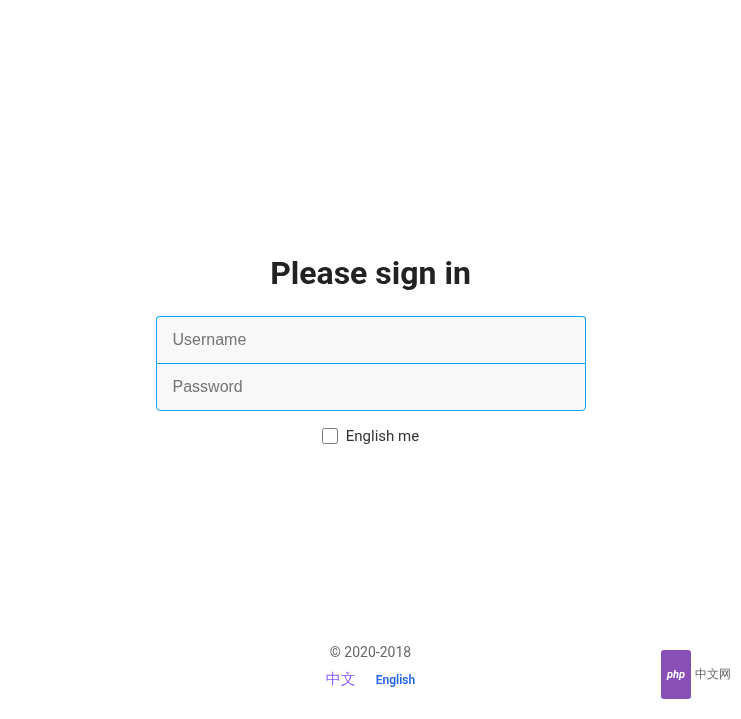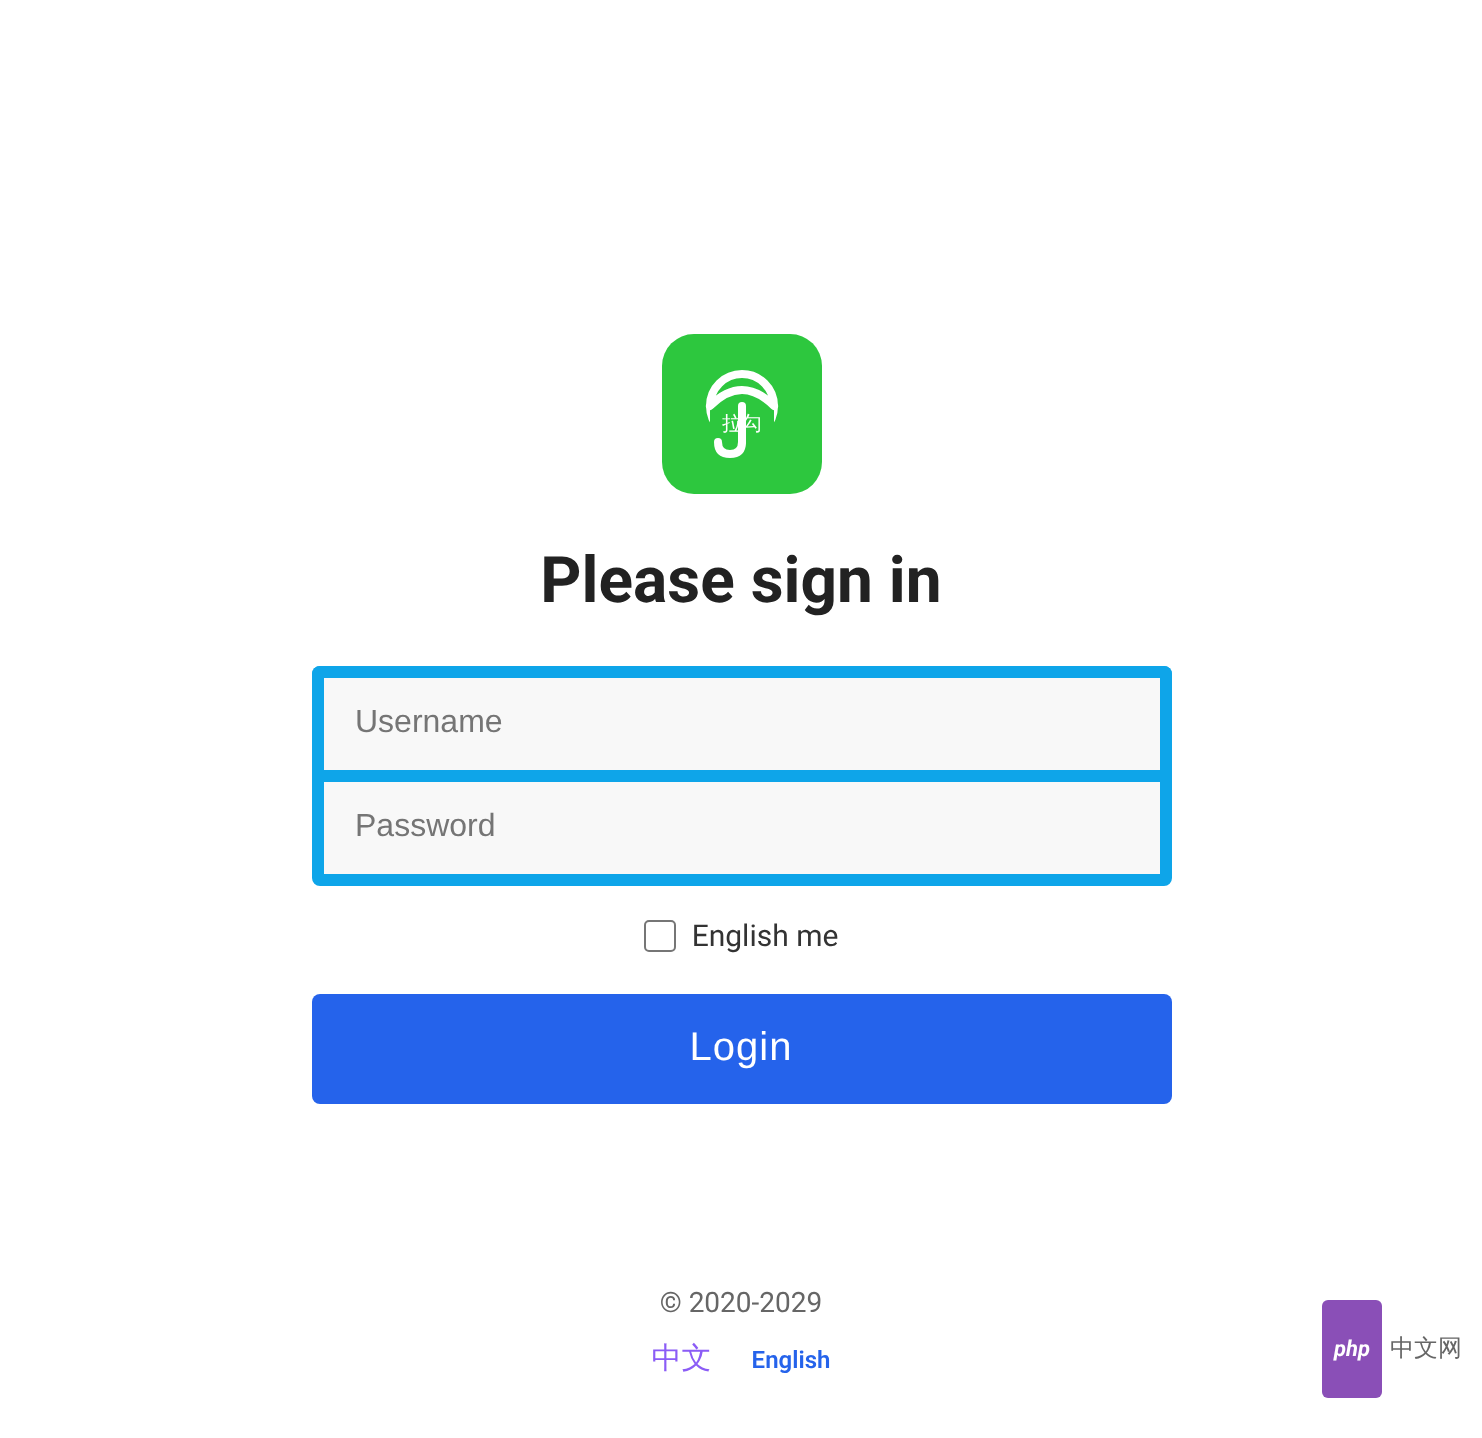--- a/index.html
+++ b/index.html
@@ -60,21 +60,21 @@
 
     .form-group {
       width: 430px;
       margin-bottom: 0;
     }
 
     .form-input {
       width: 100%;
       padding: 14px 16px;
       font-size: 16px;
-      border: 6px solid #0ea5e9;
+      border: 1px solid #0ea5e9;
       background-color: #f8f8f8;
       outline: none;
       color: #7f1d1d;
     }
 
     .form-input:first-child {
       border-bottom: none;
       border-radius: 4px 4px 0 0;
     }
 
@@ -172,57 +172,38 @@
     .php-badge-text {
       font-size: 12px;
       color: #666;
     }
   </style>
 </head>
 <body>
 
 <div class="login-container">
 
-  <div class="logo-wrapper">
-    <div class="logo-box">
-      <svg class="logo-icon" viewBox="0 0 52 52" xmlns="http://www.w3.org/2000/svg">
-
-        <circle cx="26" cy="22" r="16" fill="none" stroke="white" stroke-width="4"></circle>
-
-        <rect x="10" y="22" width="32" height="20" fill="#2dc73e"></rect>
-
-        <path d="M10 22 Q26 6 42 22" fill="none" stroke="white" stroke-width="4" stroke-linecap="round"></path>
-
-        <line x1="26" y1="22" x2="26" y2="40" stroke="white" stroke-width="4" stroke-linecap="round"></line>
-
-        <path d="M26 40 Q26 46 20 46 Q14 46 14 40" fill="none" stroke="white" stroke-width="4" stroke-linecap="round"></path>
-
-        <text x="26" y="34" text-anchor="middle" fill="white" font-size="10" font-family="sans-serif">拉勾</text>
-      </svg>
-    </div>
-  </div>
 
   <h1 class="page-title">Please sign in</h1>
 
   <div class="form-group">
     <input class="form-input" type="text" placeholder="Username" style="">
     <input class="form-input" type="password" placeholder="Password" style="">
   </div>
 
   <div class="remember-row">
     <input type="checkbox" class="remember-checkbox" style="">
     <label class="remember-label">English me</label>
   </div>
 
-  <button class="login-button">Login</button>
 
 </div>
 
 <div class="footer">
-  <span class="copyright">© 2020-2029</span>
+  <span class="copyright">© 2020-2018</span>
   <div class="language-row">
     <a class="lang-link-zh">中文</a>
     <a class="lang-link-en">English</a>
   </div>
 </div>
 
 <div class="php-badge">
   <span class="php-badge-box">php</span>
   <span class="php-badge-text">中文网</span>
 </div>

